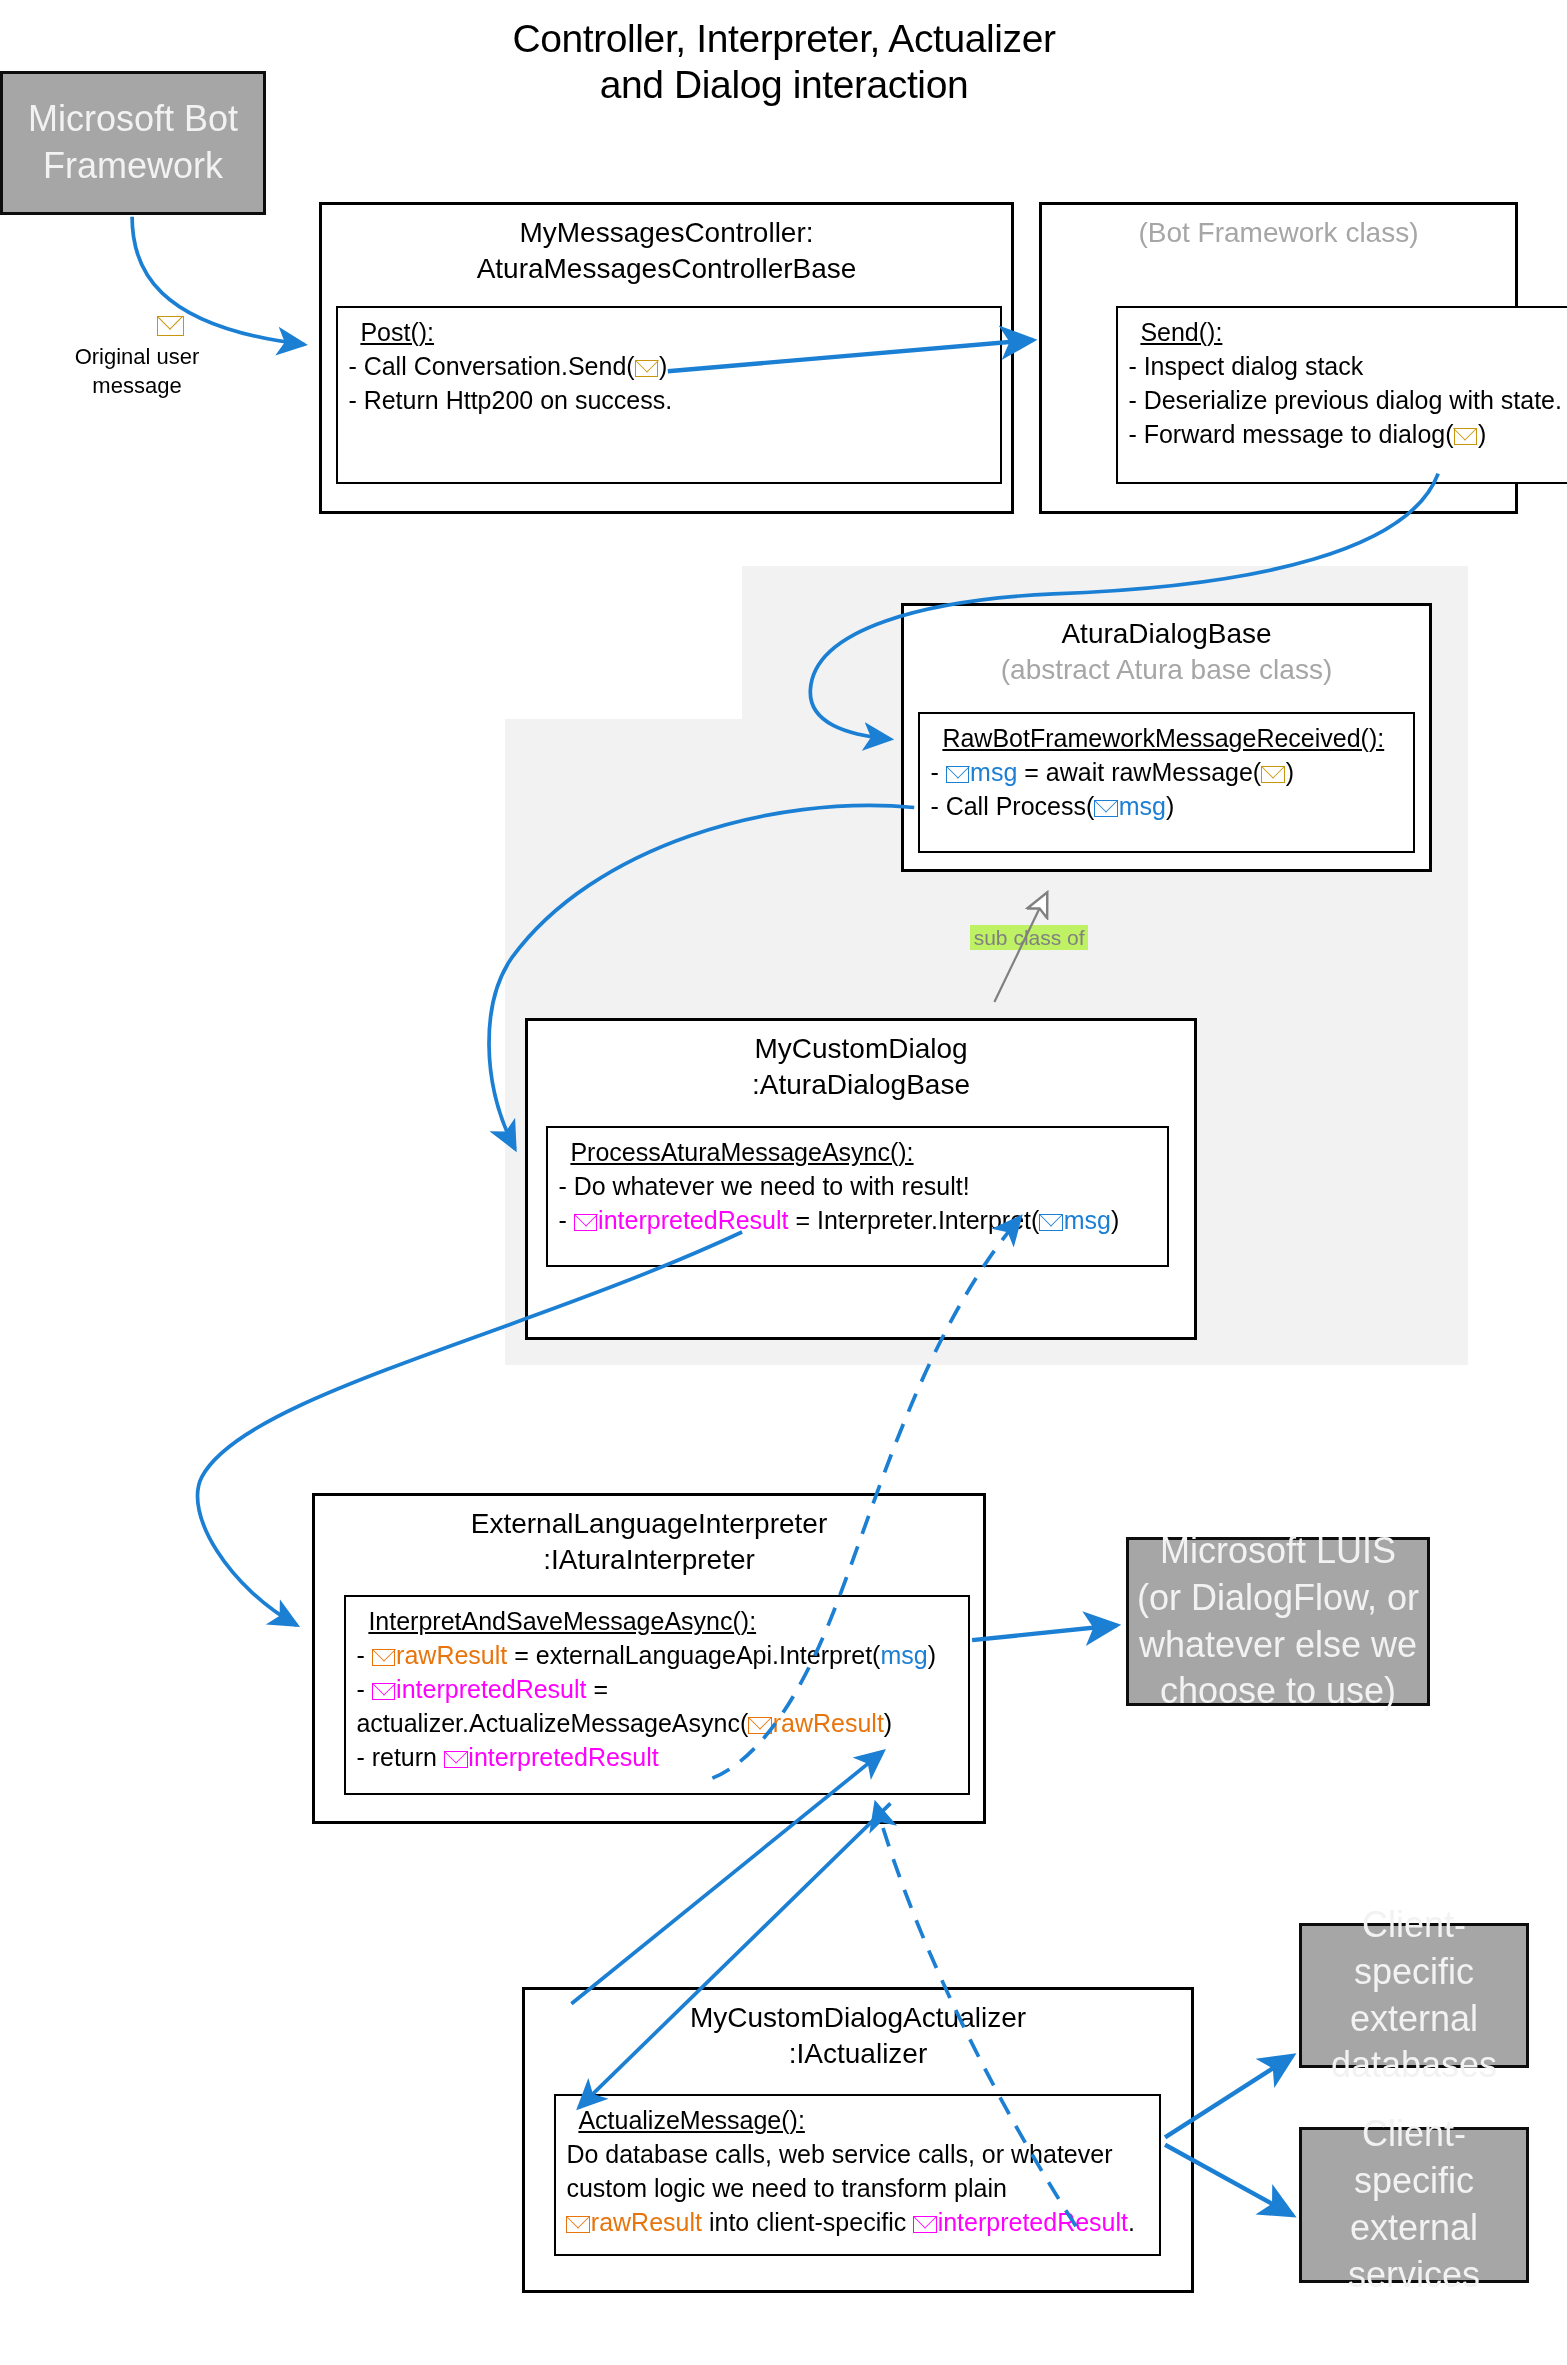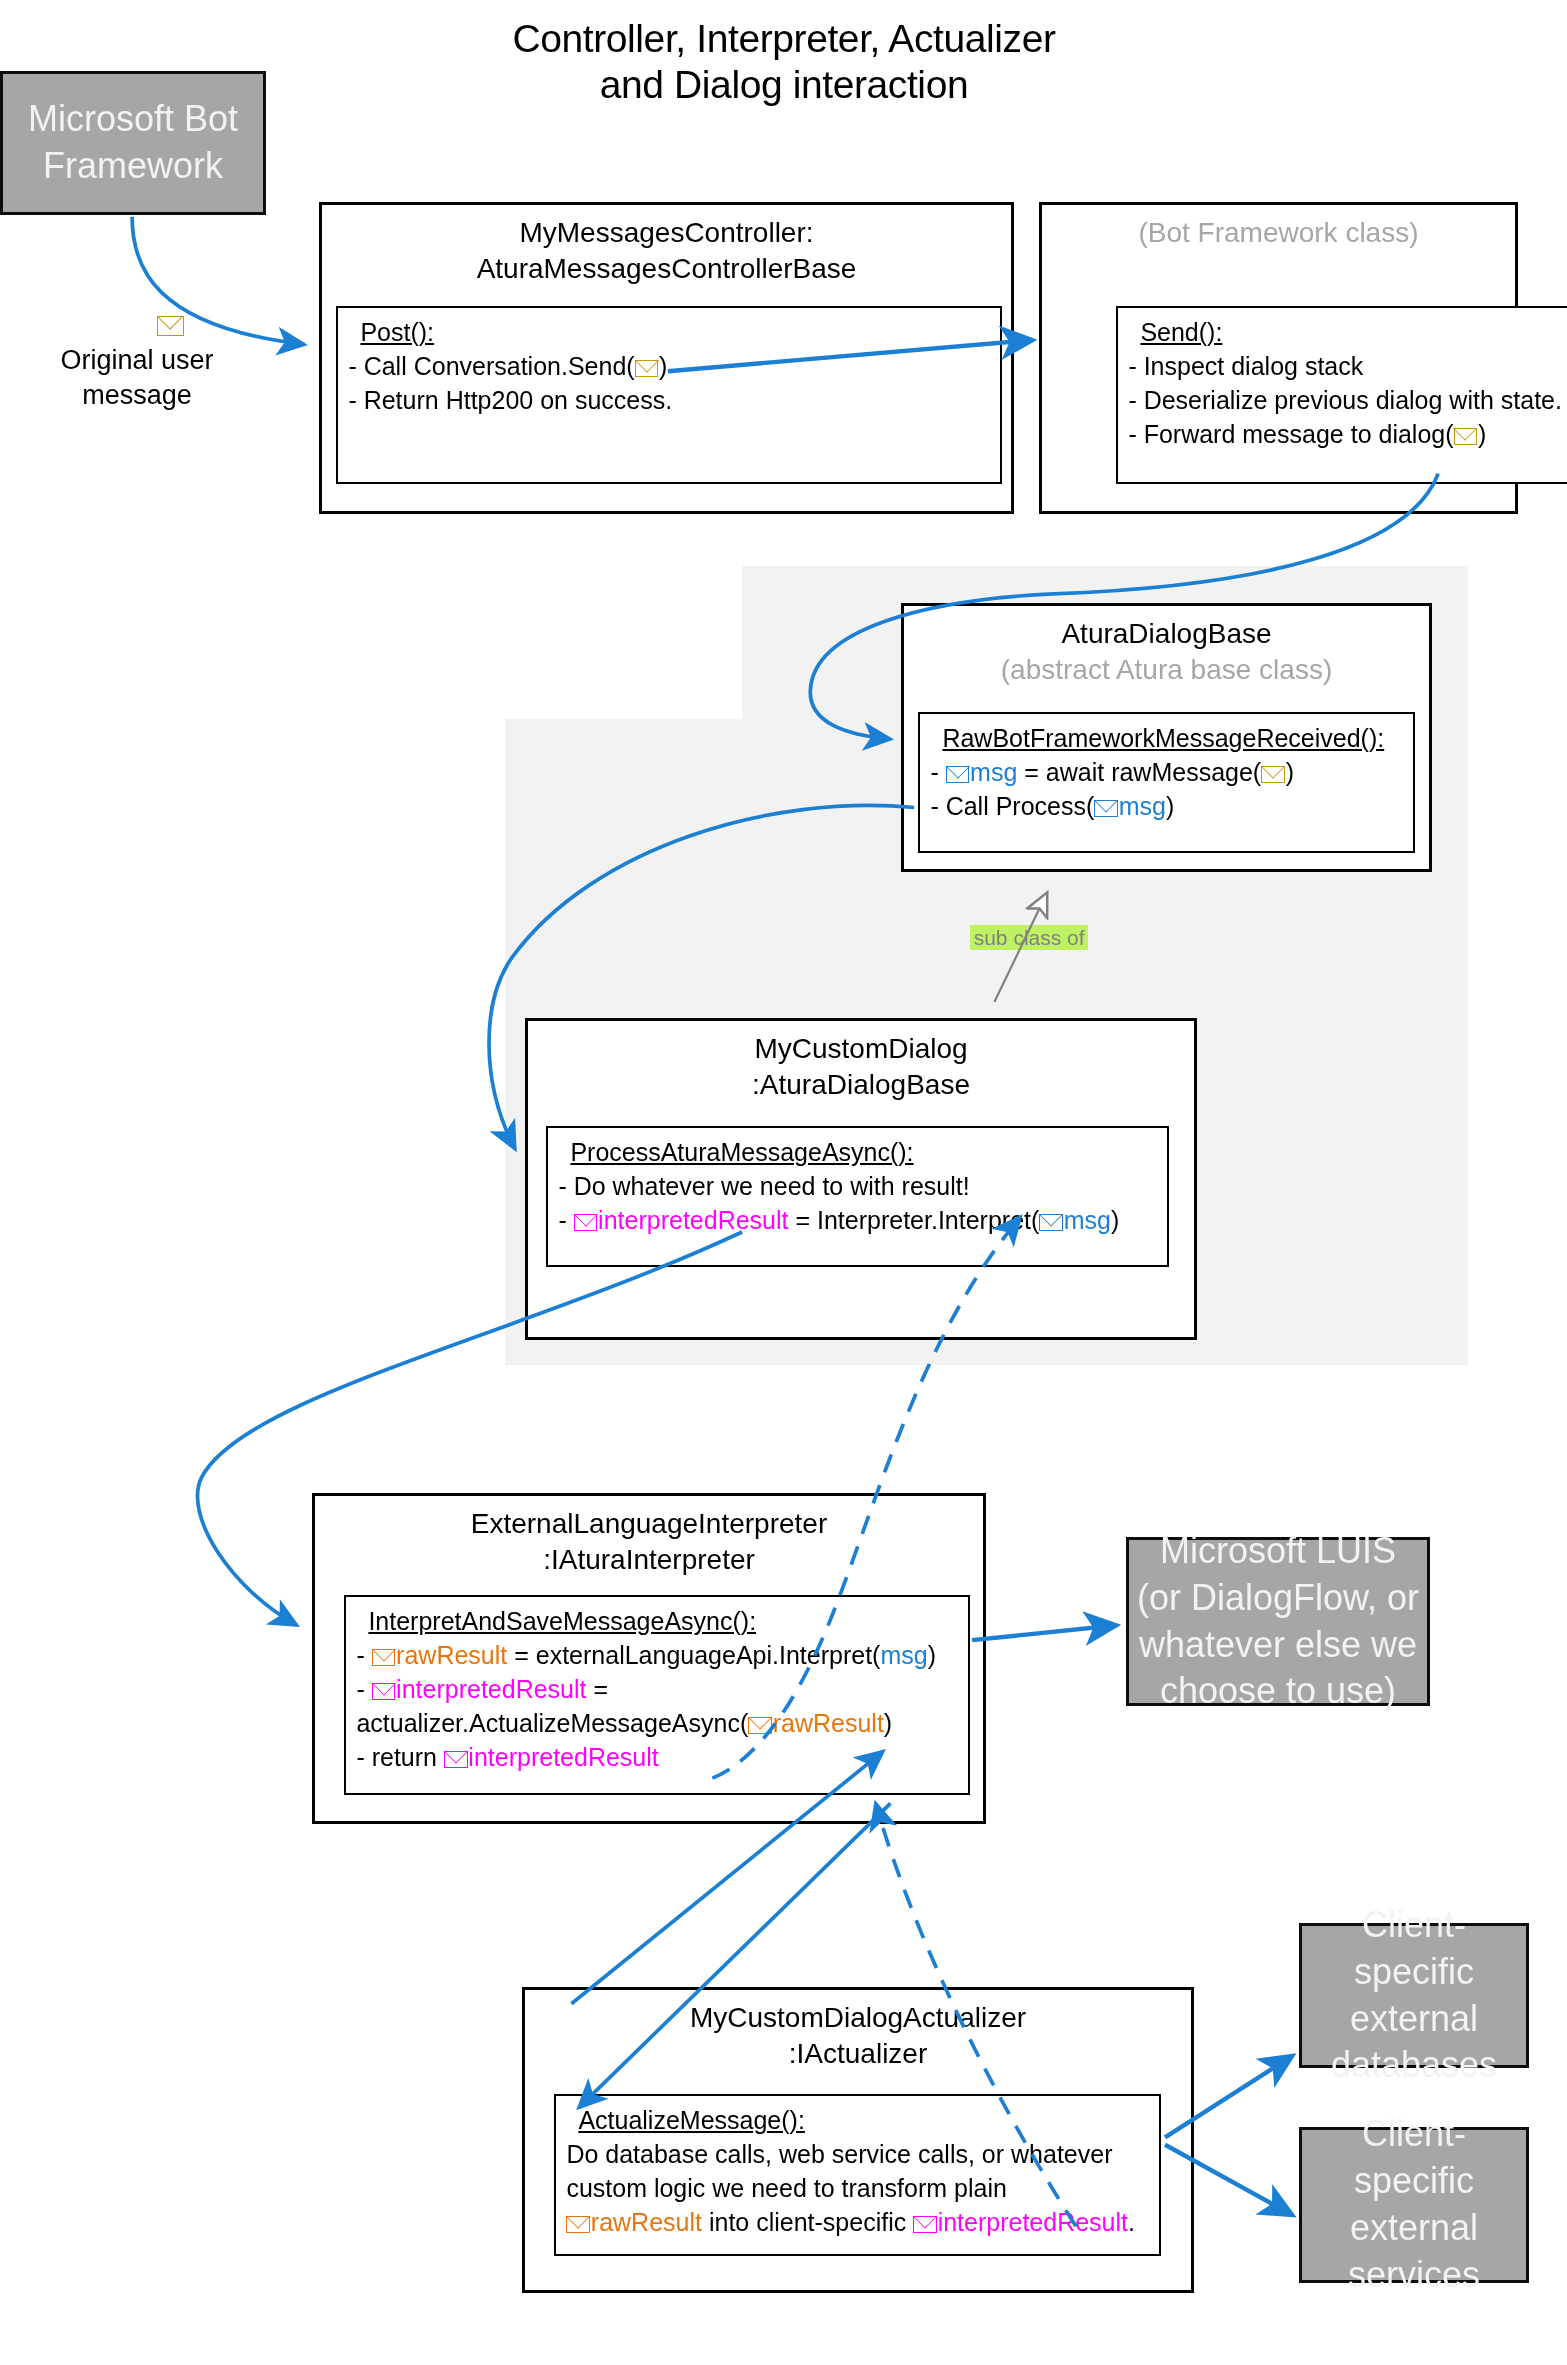--- a/index.html
+++ b/index.html
@@ -17,21 +17,21 @@
   .clsbox{background:#fff;border:3px solid #000;box-sizing:border-box;}
   .clstitle{text-align:center;font-size:28px;line-height:1.28;padding-top:10.4px;}
   .clstitle .sub{color:#A6A6A6;}
   .innerbox{background:#fff;border:2.2px solid #000;box-sizing:border-box;
       padding:7.4px 10.4px 7.4px 10.4px;font-size:25px;line-height:1.36;}
   .sig{text-decoration:underline;display:block;margin-left:12px;}
   .ln{display:block;white-space:normal;}
   
   .backdrop{background:#F2F2F2;}
   
-  .plainlabel{text-align:center;font-size:27px;line-height:1.30;}
+  .plainlabel{text-align:center;font-size:22px;line-height:1.30;}
   .subclasslabel{font-size:21px;color:#808080;background:#bef264;padding:0.7px 3.7px;margin-left:14px;}
   
   .env{display:inline-block;width:0.95em;height:0.70em;border:1.9px solid currentColor;
       position:relative;vertical-align:-0.07em;margin-right:0.7px;box-sizing:border-box;}
   .env:before{content:"";position:absolute;left:50%;top:0;width:0.62em;height:0.62em;
       border-right:1.9px solid currentColor;border-bottom:1.9px solid currentColor;
       transform:translateX(-50%) rotate(45deg);transform-origin:center;
       margin-top:-0.33em;font-size:inherit;}
   .env-gold{color:#C8960C;}
   .env-blue{color:#1B7FD4;}

